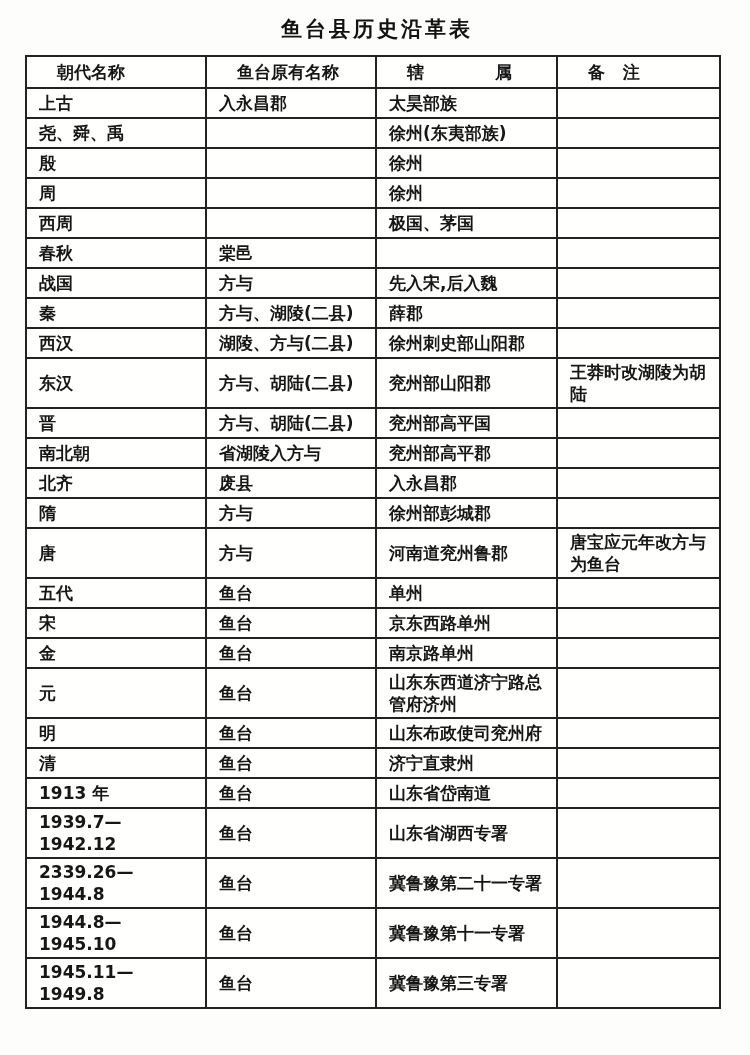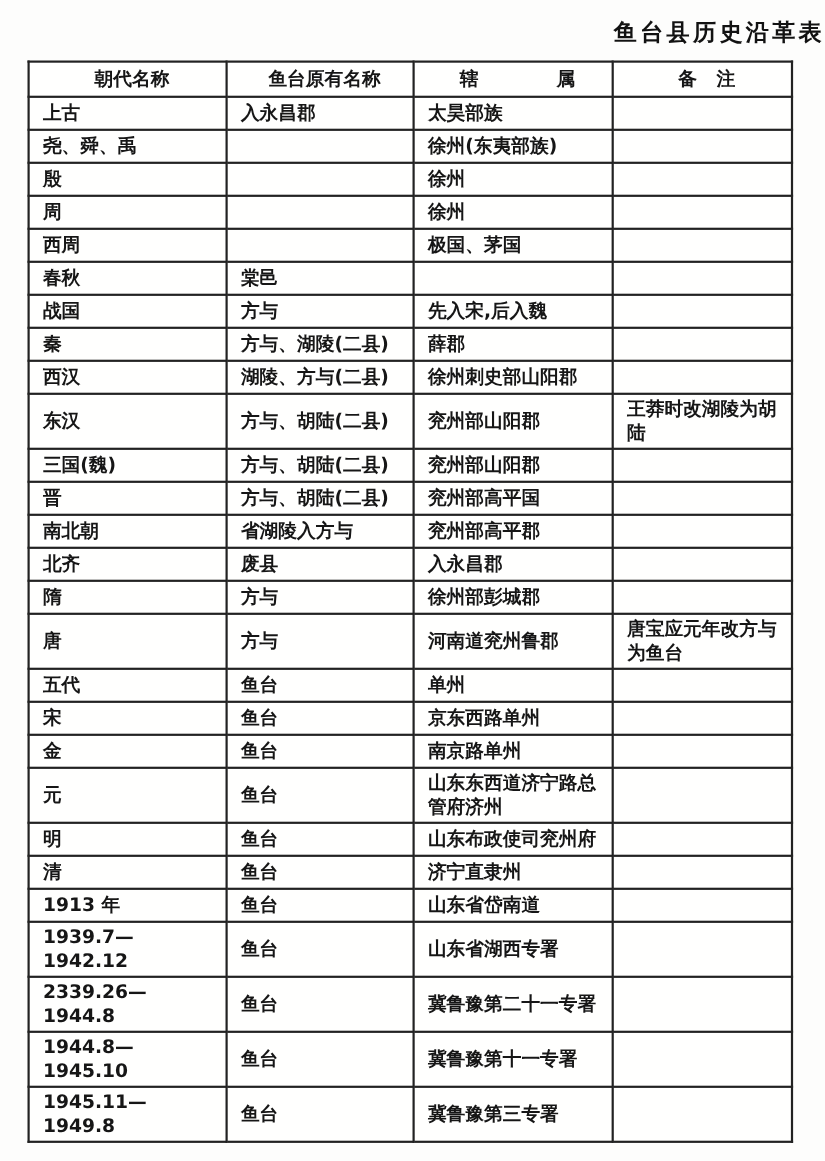--- a/index.html
+++ b/index.html
@@ -14,21 +14,21 @@
     font-family: "DejaVu Sans", "Liberation Sans", sans-serif;
     overflow: hidden;
   }
   .page {
     width: 750px;
     height: 1055px;
     box-sizing: border-box;
   }
   .title {
     margin: 15px 0 12px 4px;
-    text-align: right;
+    text-align: center;
     font-size: 21px;
     font-weight: 700;
     letter-spacing: 3px;
     color: #121212;
   }
   table.history-table {
     border-collapse: collapse;
     table-layout: fixed;
     margin-left: 25px;
     width: 694px;
@@ -44,22 +44,21 @@
     font-weight: 700;
     line-height: 22px;
     text-align: left;
     vertical-align: middle;
     padding: 2px 6px 2px 12px;
     overflow: hidden;
   }
   th {
     white-space: pre; 
     height: 26px;
-    padding-left: 14px;
-    text-align: center;
+    padding-left: 30px;
   }
   td {
     height: 24px;
     word-break: break-word;
   }
 </style>
 </head>
 <body>
 
 <div class="page">
@@ -135,26 +134,20 @@
           <td>徐州刺史部山阳郡</td>
           <td></td>
         </tr>
         <tr>
           <td>东汉</td>
           <td>方与、胡陆(二县)</td>
           <td>兖州部山阳郡</td>
           <td>王莽时改湖陵为胡陆</td>
         </tr>
         <tr>
-          <td>三国(魏)</td>
-          <td>方与、胡陆(二县)</td>
-          <td>兖州部山阳郡</td>
-          <td></td>
-        </tr>
-        <tr>
           <td>晋</td>
           <td>方与、胡陆(二县)</td>
           <td>兖州部高平国</td>
           <td></td>
         </tr>
         <tr>
           <td>南北朝</td>
           <td>省湖陵入方与</td>
           <td>兖州部高平郡</td>
           <td></td>

